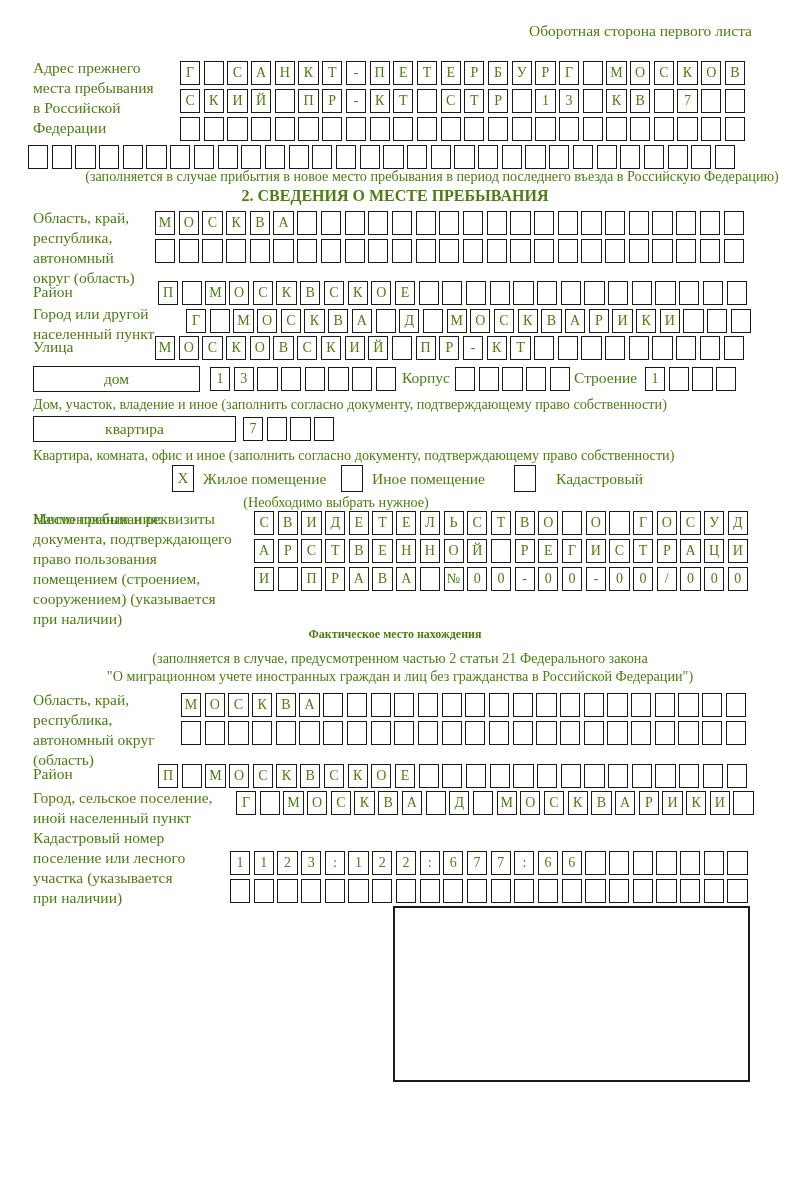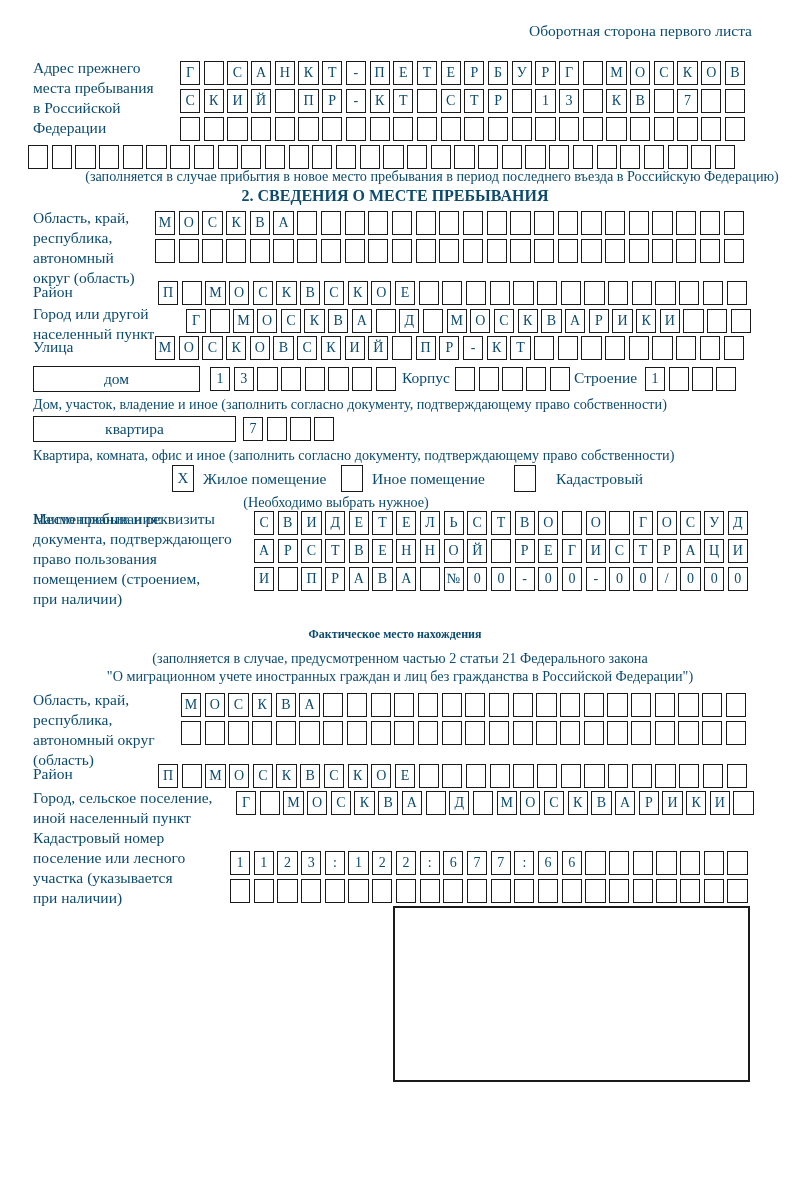--- a/index.html
+++ b/index.html
@@ -1,17 +1,17 @@
 <!DOCTYPE html>
 <html><head>
 <meta charset="utf-8">
 <style>
   html,body{margin:0;padding:0;background:#fff;}
   #page{position:relative;width:800px;height:1180px;background:#fff;
-        font-family:"Liberation Serif","DejaVu Serif",serif;color:#0c4a6e;overflow:hidden;}
+        font-family:"Liberation Serif","DejaVu Serif",serif;color:#4d7c0f;overflow:hidden;}
   .lbl{position:absolute;font-size:15.5px;white-space:nowrap;}
   .lbl span{display:block;line-height:20px;}
   .note{position:absolute;font-size:14.2px;white-space:nowrap;}
   .center{left:0;width:800px;text-align:center;white-space:normal;}
   .title{position:absolute;left:0;width:790px;text-align:center;font-weight:bold;font-size:16px;}
   .cellrow{position:absolute;display:flex;gap:3.5px;}
   .cell{flex:none;width:20.2px;height:24px;box-sizing:border-box;border:1.6px solid #1a1a1a;
         display:flex;align-items:center;justify-content:center;font-size:14px;background:#fff;}
   .widebox{position:absolute;box-sizing:border-box;border:1.6px solid #1a1a1a;height:26px;
         display:flex;align-items:center;justify-content:center;font-size:15.5px;background:#fff;}
@@ -382,20 +382,21 @@
   <div class="lbl" id="stay-opt-1">Иное помещение</div>
   <div class="checkbox" id="stay-box-2"></div>
   <div class="lbl" id="stay-opt-2">Кадастровый</div>
   <div class="note" id="stay-note">(Необходимо выбрать нужное)</div>
 
   <div class="lbl" id="doc-label">
     <span>Наименование и реквизиты</span>
     <span>документа, подтверждающего</span>
     <span>право пользования</span>
     <span>помещением (строением,</span>
+    <span>сооружением) (указывается</span>
     <span>при наличии)</span>
   </div>
   <div class="cellrow" id="doc-r1">
       <div class="cell">С</div>
       <div class="cell">В</div>
       <div class="cell">И</div>
       <div class="cell">Д</div>
       <div class="cell">Е</div>
       <div class="cell">Т</div>
       <div class="cell">Е</div>

